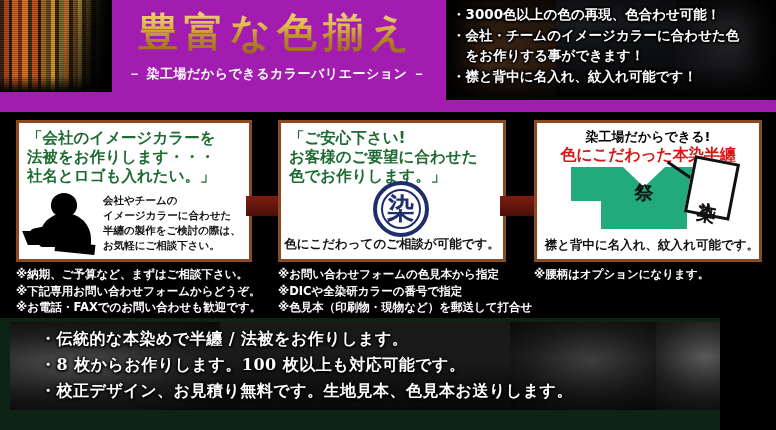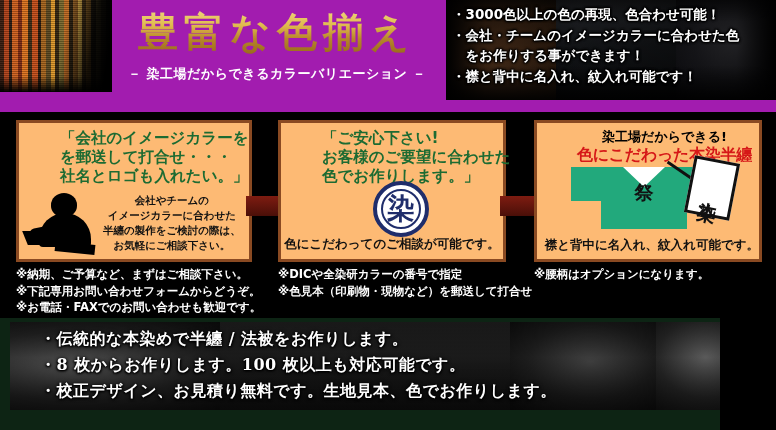--- a/index.html
+++ b/index.html
@@ -76,21 +76,21 @@
   .head-photo .vig2{position:absolute;inset:0;
      background:linear-gradient(180deg,rgba(0,0,0,.55) 0%,rgba(0,0,0,0) 22%,rgba(0,0,0,0) 65%,rgba(0,0,0,.9) 100%);}
 
   .head-bullets{position:absolute;left:452px;top:4px;width:322px;}
   .head-bullets li{list-style:none;color:#fff;font-size:13.5px;font-weight:bold;
     line-height:1.52;letter-spacing:0px;
     text-shadow:0 0 3px #000,1px 1px 2px #000,-1px 1px 2px #000,1px -1px 2px #000,-1px -1px 2px #000;}
   .head-bullets ul{margin:0;padding:0;}
 
   
-  .panel{position:absolute;background:#fdba74;border:3px solid #8a4a22;box-sizing:border-box;padding-left:33px;}
+  .panel{position:absolute;background:#ffffff;border:3px solid #8a4a22;box-sizing:border-box;}
   .p1{left:16px;top:120px;width:236px;height:142px;}
   .p2{left:278px;top:120px;width:228px;height:142px;}
   .p3{left:534px;top:120px;width:228px;height:142px;}
 
   .notes{position:absolute;color:#fff;font-size:11.5px;font-weight:bold;line-height:1.45;
     text-shadow:0 0 2px #000,1px 1px 1px #000;}
   .n1{left:16px;top:266px;width:250px;}
   .n2{left:278px;top:266px;width:250px;}
   .n3{left:534px;top:266px;width:240px;}
   .notes div{white-space:nowrap;}
@@ -102,21 +102,21 @@
   
   .p1-body{position:absolute;left:6px;top:68px;right:4px;display:flex;gap:4px;align-items:flex-start;}
   .silhouette{position:relative;width:74px;height:62px;flex:0 0 74px;}
   .sil-head{position:absolute;left:26px;top:2px;width:26px;height:24px;background:#000;border-radius:50% 50% 46% 46%;}
   .sil-body{position:absolute;left:14px;top:22px;width:52px;height:34px;background:#000;
     border-radius:26px 26px 4px 4px;}
   .sil-arm{position:absolute;left:4px;top:36px;width:26px;height:12px;background:#000;transform:rotate(-12deg);border-radius:6px;}
   .sil-lap{position:absolute;left:0px;top:40px;width:34px;height:14px;background:#000;transform:skewX(22deg);}
   .sil-leg{position:absolute;left:30px;top:52px;width:40px;height:10px;background:#000;transform:rotate(6deg);}
   .sil-line{position:absolute;left:30px;top:48px;width:30px;height:2px;background:#000;transform:rotate(28deg);}
-  .p1-text{font-size:10.5px;font-weight:bold;color:#111;line-height:1.42;padding-top:2px;text-align:center;}
+  .p1-text{font-size:10.5px;font-weight:bold;color:#111;line-height:1.42;padding-top:2px;}
   .p1-text div{white-space:nowrap;}
 
   
   .seal{position:absolute;left:92px;top:58px;width:56px;height:56px;border-radius:50%;
     border:4px solid #1f2d6b;box-sizing:border-box;display:flex;align-items:center;justify-content:center;
     background:#fff;}
   .seal::before{content:"";position:absolute;left:4px;top:4px;right:4px;bottom:4px;border-radius:50%;
     border:2px solid #1f2d6b;}
   .seal span{font-family:"DejaVu Serif","Liberation Serif",serif;color:#1f2d6b;
     font-size:28px;font-weight:bold;line-height:1;position:relative;}
@@ -203,21 +203,21 @@
         <li>・会社・チームのイメージカラーに合わせた色</li>
         <li>　をお作りする事ができます！</li>
         <li>・襟と背中に名入れ、紋入れ可能です！</li>
       </ul>
     </div>
   </div>
 
   <div class="panel p1">
     <div class="pnl-head">
       <div>「会社のイメージカラーを</div>
-      <div>を郵送して打合せ・・・</div>
+      <div>法被をお作りします・・・</div>
       <div>社名とロゴも入れたい。」</div>
     </div>
     <div class="p1-body">
       <div class="silhouette">
         <div class="sil-head"></div>
         <div class="sil-body"></div>
         <div class="sil-arm"></div>
         <div class="sil-lap"></div>
         <div class="sil-leg"></div>
         <div class="sil-line"></div>
@@ -246,20 +246,21 @@
       <div>「ご安心下さい!</div>
       <div>お客様のご要望に合わせた</div>
       <div>色でお作りします。」</div>
     </div>
     <div class="seal">
       <span>染</span>
     </div>
     <div class="p2-cap">色にこだわってのご相談が可能です。</div>
   </div>
   <div class="notes n2">
+    <div>※お問い合わせフォームの色見本から指定</div>
     <div>※DICや全染研カラーの番号で指定</div>
     <div>※色見本（印刷物・現物など）を郵送して打合せ</div>
   </div>
 
   <div class="arrow a2">
     <div class="shaft"></div>
     <div class="tip"></div>
   </div>
 
   <div class="panel p3">
@@ -287,18 +288,18 @@
       <div class="s bs1"></div>
       <div class="s bs2"></div>
       <div class="s bs3"></div>
       <div class="s bs4"></div>
       <div class="ov"></div>
     </div>
     <div class="bot-bullets">
       <ul>
         <li>・伝統的な本染めで半纏 / 法被をお作りします。</li>
         <li>・8 枚からお作りします。100 枚以上も対応可能です。</li>
-        <li>・校正デザイン、お見積り無料です。生地見本、色でお作りします。</li>
+        <li>・校正デザイン、お見積り無料です。生地見本、色見本お送りします。</li>
       </ul>
     </div>
   </div>
 
 </div>
 
 </body></html>

